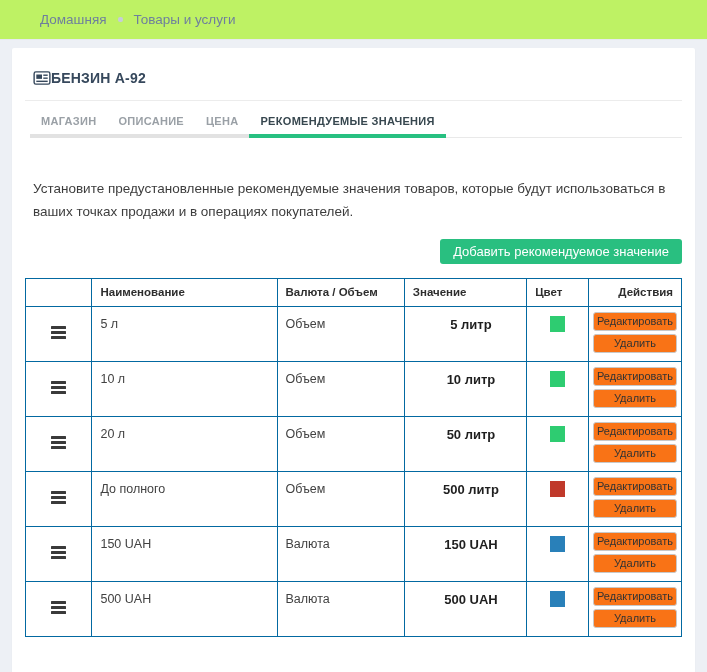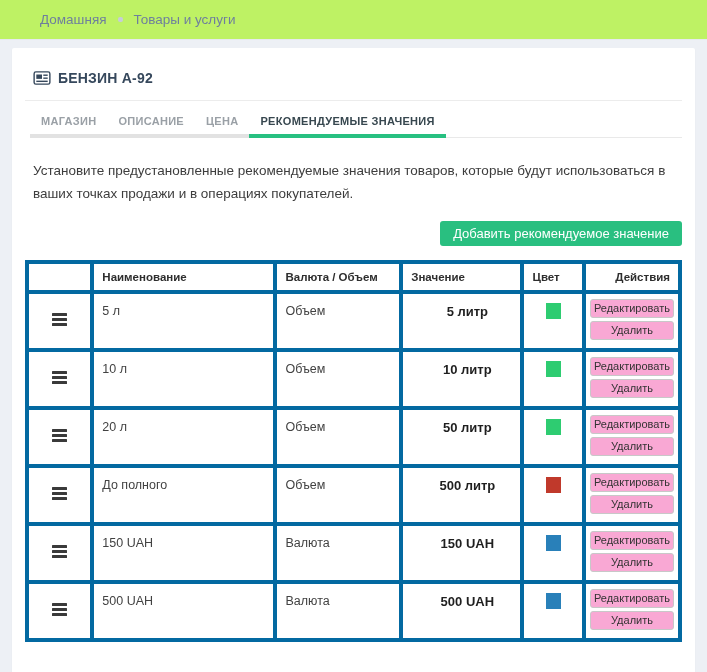--- a/index.html
+++ b/index.html
@@ -19,72 +19,72 @@
     width:5px; height:5px; border-radius:2px; background:#c6cdd8;
     display:inline-block; margin:0 11px;
   }
   
   .card {
     margin:8px 12px 0 12px; background:#ffffff; border-radius:2px;
     min-height:630px; padding:0 13px;
     box-shadow:0 1px 2px rgba(0,0,0,0.04);
   }
   .card-title-row {
-    display:flex; align-items:center; gap:7px;
+    display:flex; align-items:center; 
     padding:22px 8px 14px 8px; border-bottom:1px solid #ececec;
   }
   .card-title { font-size:14px; font-weight:bold; color:#36485c; letter-spacing:.2px; }
   .title-icon svg { display:block; }
   
   .tabs { display:flex; align-items:stretch; padding-left:5px; margin-top:4px; }
   .tab {
     font-size:11px; font-weight:bold; letter-spacing:.3px; color:#9aa0a6;
     padding:10px 11px 7px 11px; border-bottom:4px solid #e2e2e2; cursor:pointer;
     white-space:nowrap;
   }
   .tab.active { color:#37474f; border-bottom-color:#27c081; }
   .tabs .tail { flex:1; border-bottom:1px solid #e9e9e9; }
   
   .desc {
-    margin:22px 8px 0 8px; font-size:13.5px; line-height:1.7; color:#3d3d3d;
+    margin:40px 8px 0 8px; font-size:13.5px; line-height:1.7; color:#3d3d3d;
     max-width:650px;
   }
   
   .add-row { display:flex; justify-content:flex-end; margin-top:15px; }
   .btn-add {
     background:#29bf80; color:#ffffff; border:none; border-radius:3px;
     font-size:13px; padding:5px 13px; cursor:pointer;
     font-family:"Liberation Sans", sans-serif;
   }
   
   table.values {
     width:100%; border-collapse:collapse; margin-top:14px;
     font-size:12.5px; color:#424242;
   }
-  .values th, .values td { border:4px solid #0369a1; }
+  .values th, .values td { border:1px solid #0369a1; }
   .values th {
     font-size:11.5px; font-weight:bold; color:#2e2e2e;
     text-align:left; padding:7px 8px; height:28px;
   }
   .values th.c-actions { text-align:right; }
   .values td { vertical-align:top; padding:10px 8px; height:50px; }
   .values td.drag-cell { vertical-align:middle; text-align:center; padding:0; }
   .drag-handle { display:inline-block; cursor:grab; }
   .drag-handle i {
     display:block; width:15px; height:3px; background:#3a3a3a;
     margin:2px auto; border-radius:0.5px;
   }
   .values td.value-cell {
     text-align:center; font-weight:bold; font-size:13px; color:#1f1f1f;padding-left:19px;
   }
   .values td.color-cell { text-align:center; padding-top:9px; }
   .swatch { display:inline-block; width:15px; height:16px; }
   .values td.actions-cell { padding:5px 4px; text-align:center; }
   .btn-action {
-    display:block; width:84px; margin:0 auto 3px auto; background:#f9a8d4;
+    display:block; width:84px; margin:0 auto 3px auto; background:#f97316;
     border:1px solid #c8c8c8; border-radius:3px; color:#333333;
     font-size:11px; padding:2px 0 3px 0; cursor:pointer;
     font-family:"Liberation Sans", sans-serif;
   }
 </style>
 </head>
 <body>
 
 <div class="topbar">
   <span class="crumb">Домашняя</span>

